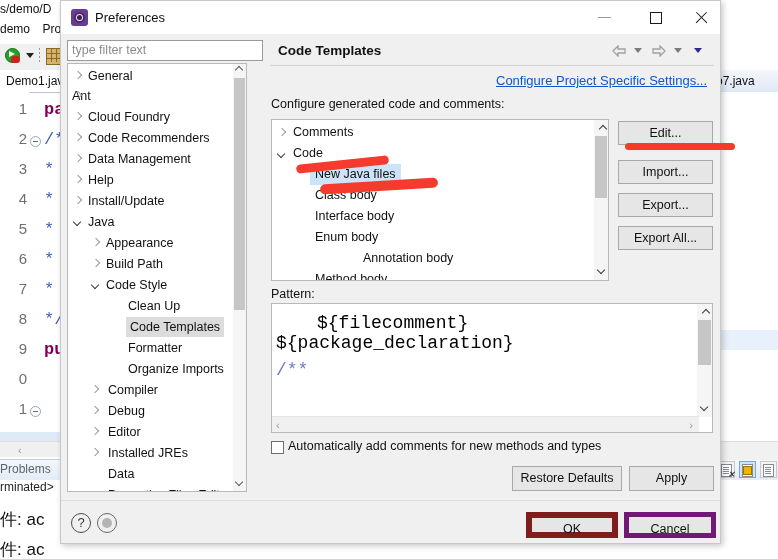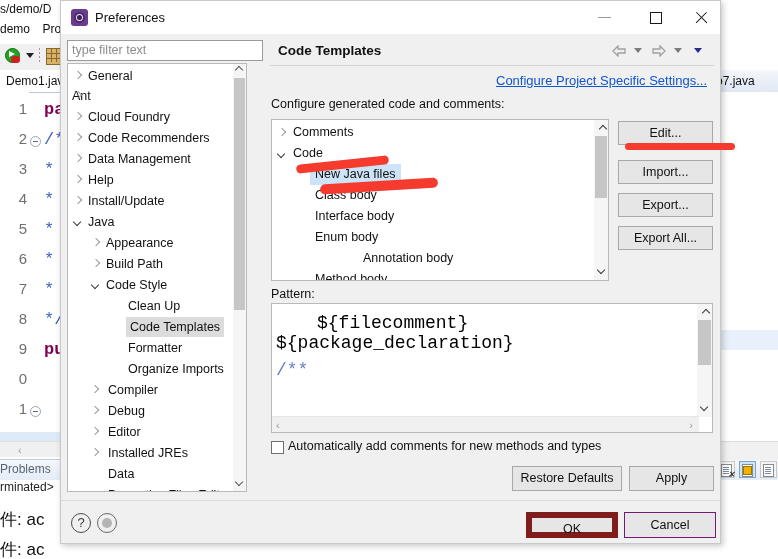--- a/index.html
+++ b/index.html
@@ -149,21 +149,21 @@
   .helpico{position:absolute;left:10px;top:512px;width:20px;height:20px;border-radius:50%;
        border:1.4px solid #4b4b4b;box-sizing:border-box;color:#3a3a3a;font-size:13px;
        text-align:center;line-height:17px;cursor:pointer;}
   .ctxico{position:absolute;left:36px;top:512px;width:20px;height:20px;border-radius:50%;
        border:1.4px solid #6a6a6a;box-sizing:border-box;cursor:pointer;}
   .ctxico:after{content:"";position:absolute;left:4px;top:4px;width:10px;height:10px;border-radius:50%;background:#b4b4b4;}
   .okbtn{position:absolute;left:465px;top:511px;width:92px;height:26px;background:#e6e6e6;
        border:6px solid #7f1d1d;box-sizing:border-box;font-size:12.5px;color:#111;
        text-align:center;line-height:22px;cursor:default;}
   .cancelbtn{position:absolute;left:563px;top:511px;width:92px;height:26px;background:#e6e6e6;
-       border:1px solid #701a75;box-sizing:border-box;font-size:12.5px;color:#111;
+       border:5px solid #701a75;box-sizing:border-box;font-size:12.5px;color:#111;
        text-align:center;line-height:24px;cursor:default;}
 
   
   .mark{position:absolute;background:#f43b2e;border-radius:6px;}
   #mark1{left:296px;top:160px;width:93px;height:9px;transform:rotate(-6deg);}
   #mark2{left:320px;top:181px;width:118px;height:10px;transform:rotate(-3.5deg);}
   #mark3{left:625px;top:143px;width:110px;height:7px;}
 </style>
 </head>
 <body>

